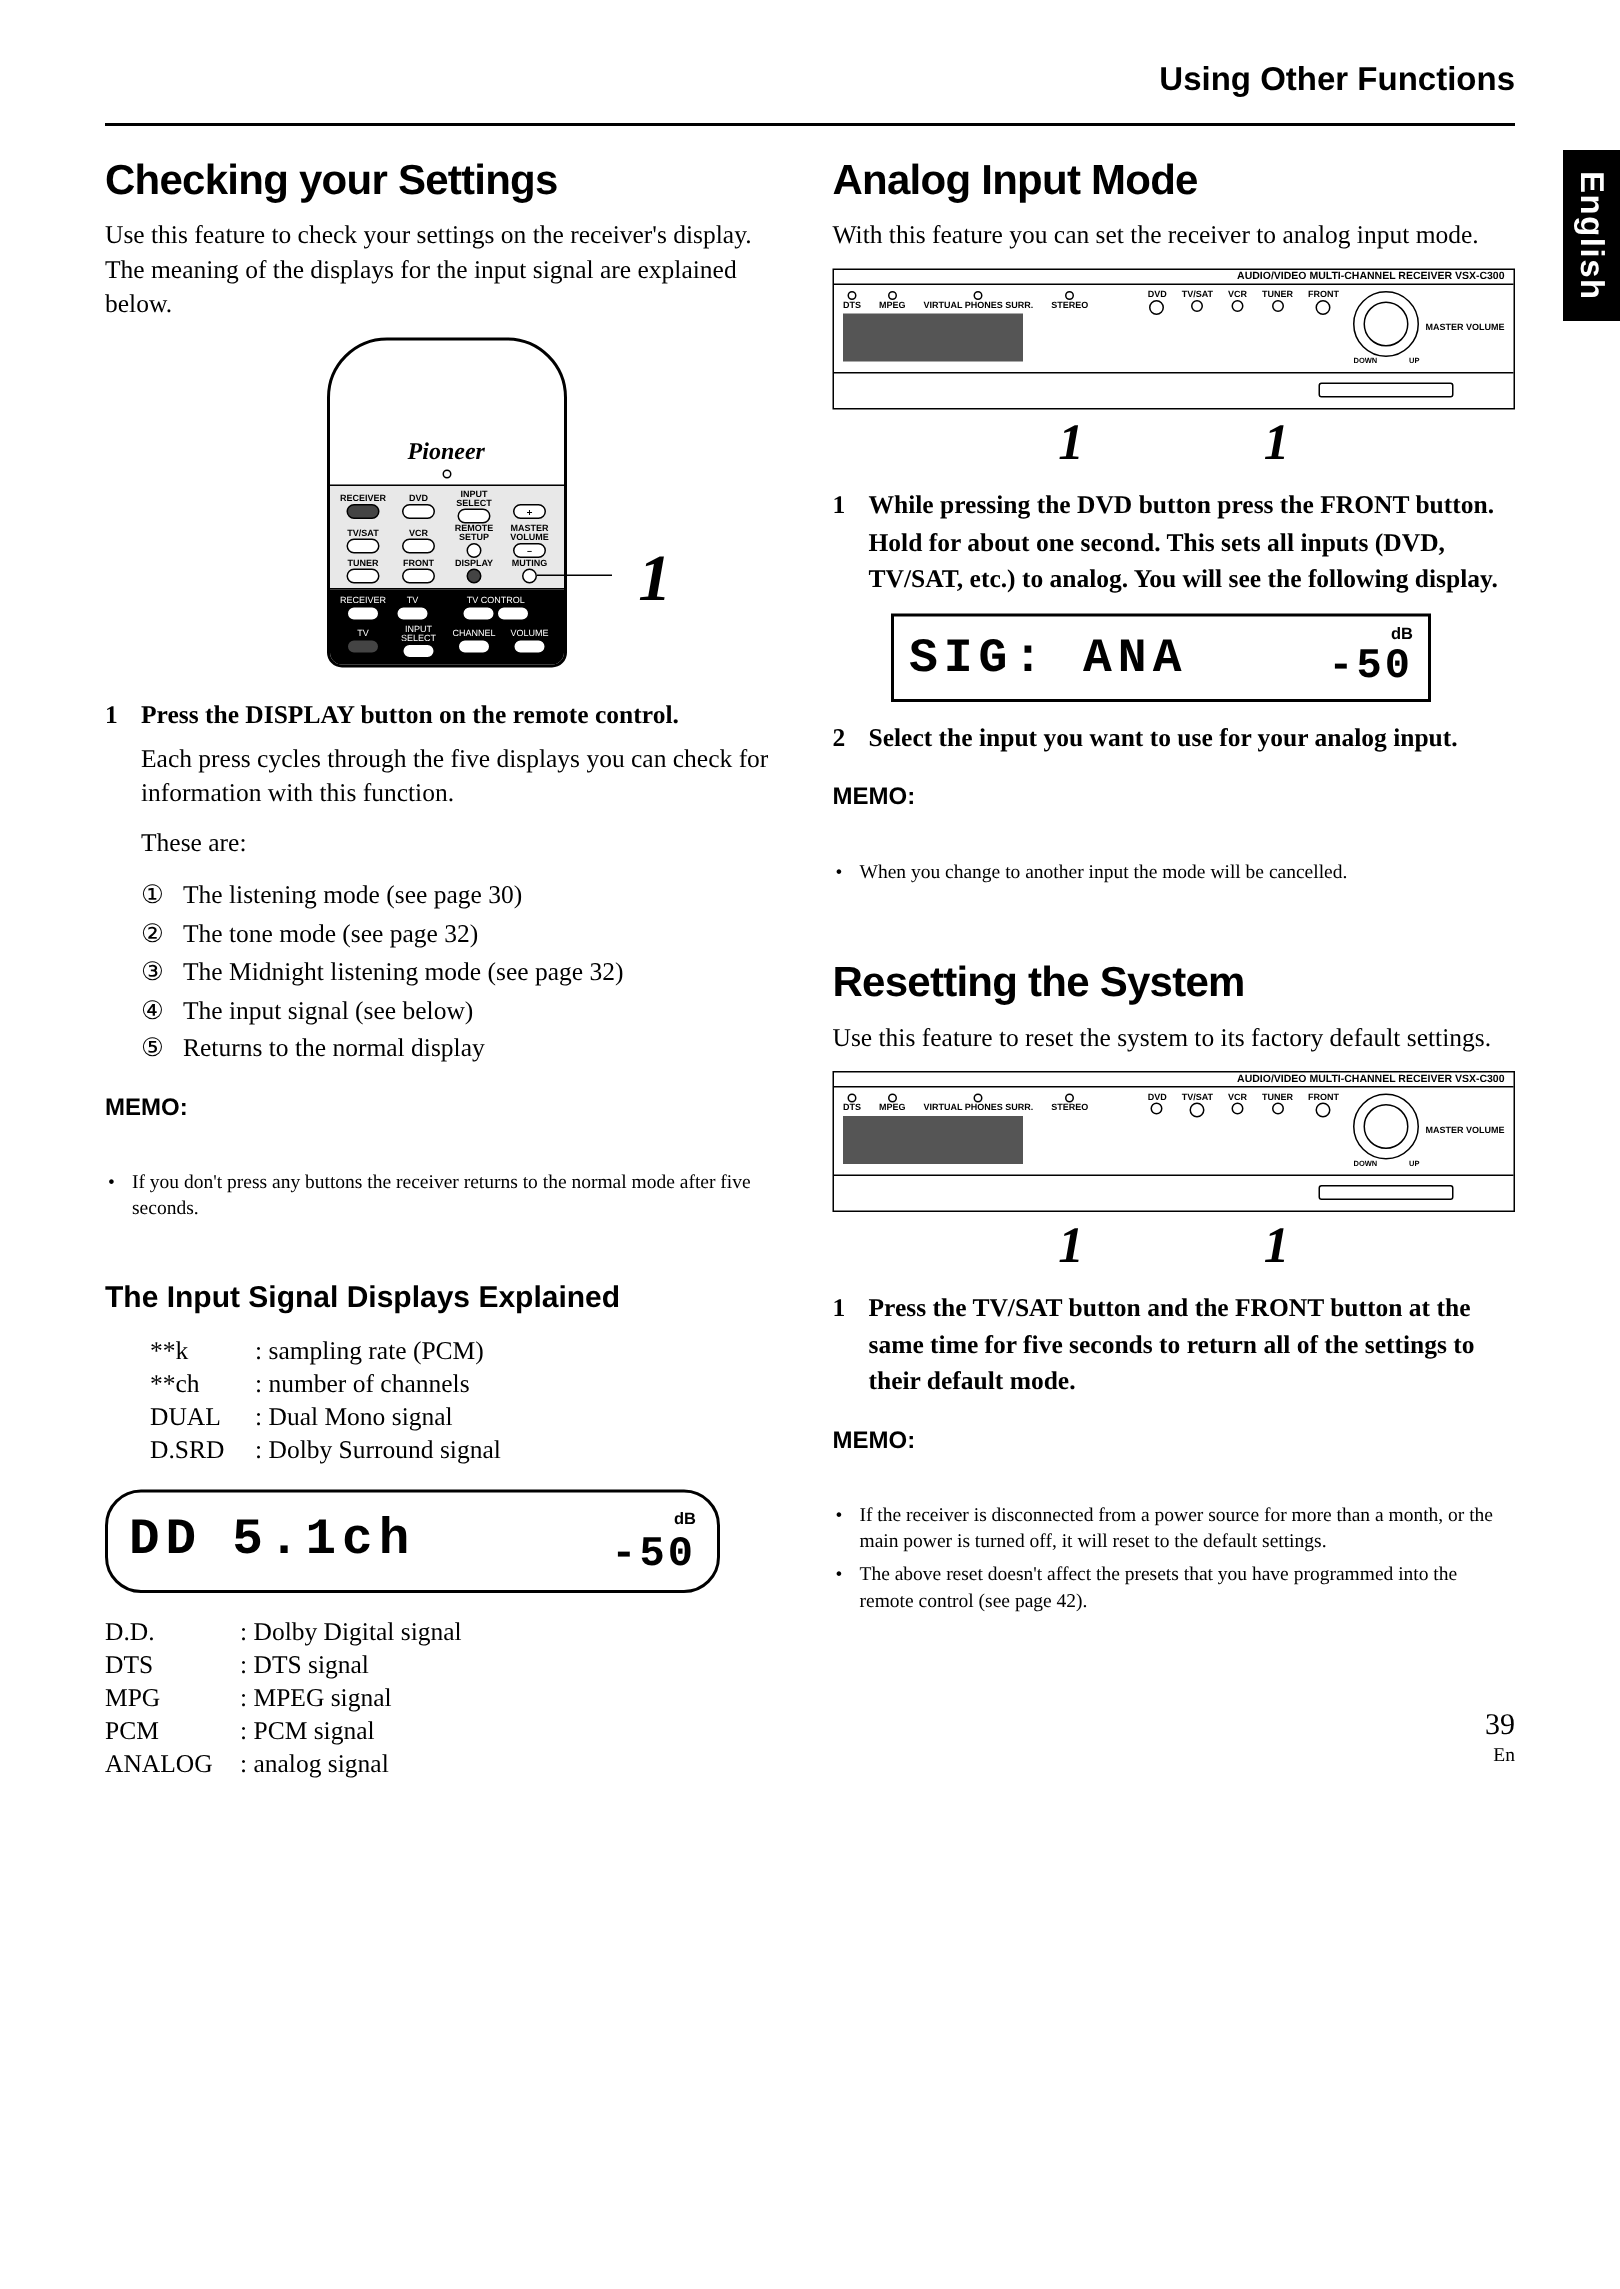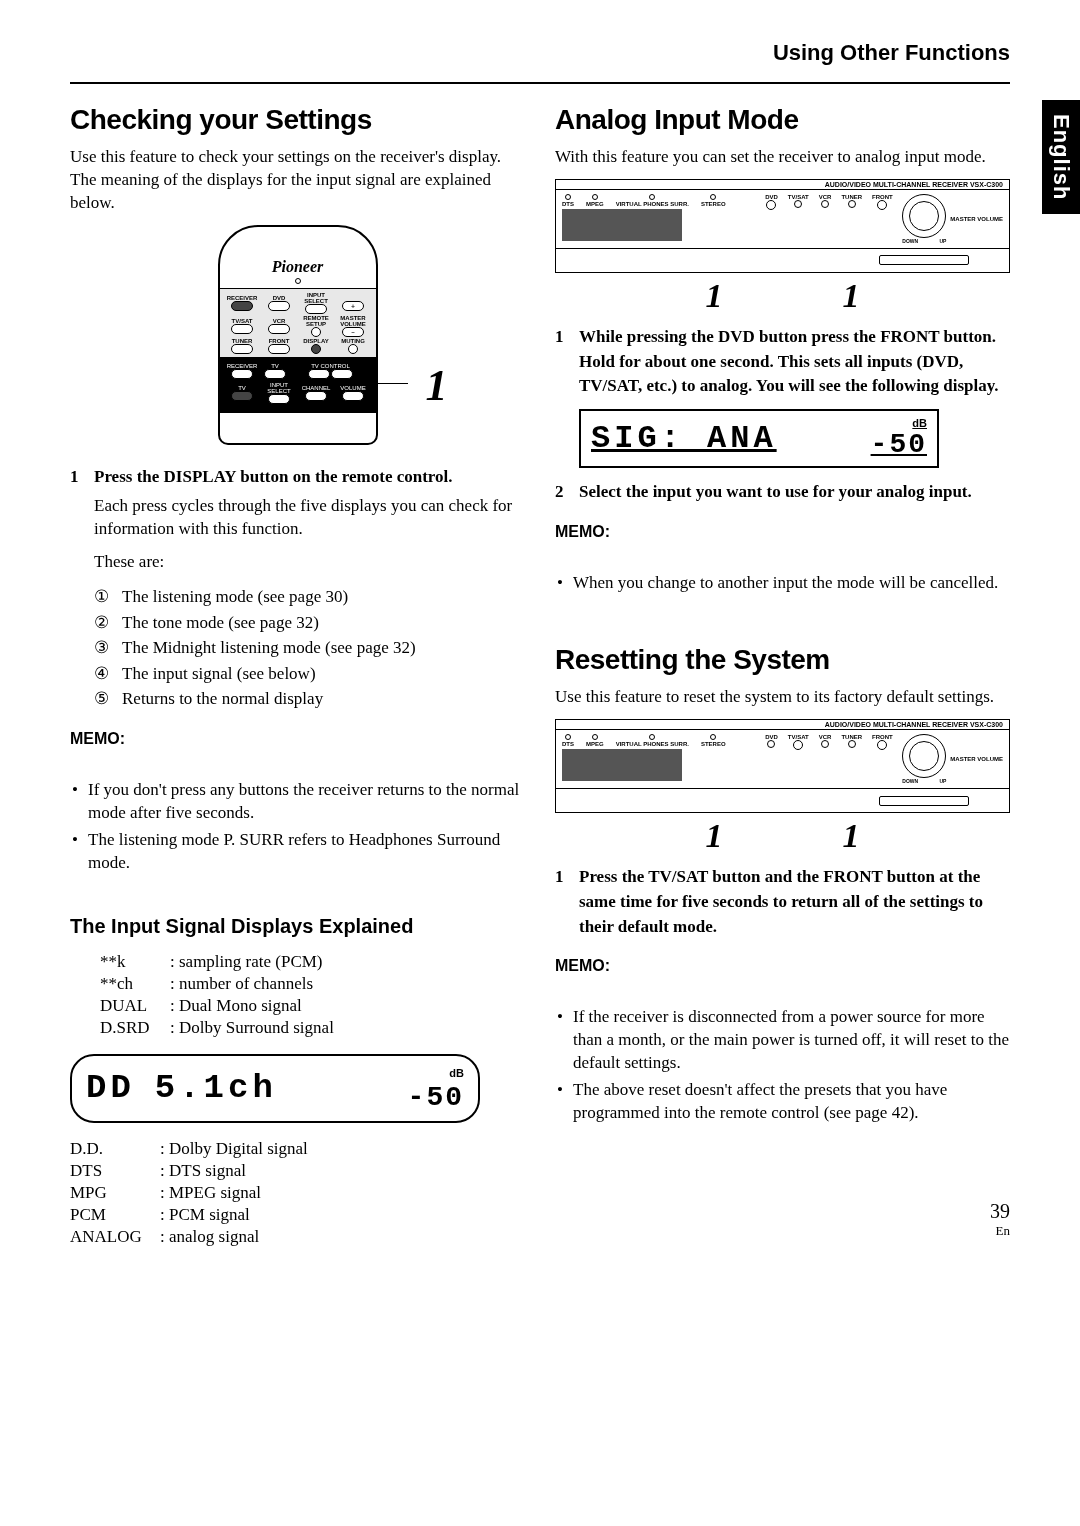--- a/index.html
+++ b/index.html
@@ -61,21 +61,21 @@
   p.step .txt { flex: 1; font-weight: bold; }
   .memo-label {
     font-family: Arial, Helvetica, sans-serif;
     font-weight: bold;
     font-size: 16px;
     margin-top: 18px;
     margin-bottom: 4px;
   }
   ul.memo {
     list-style: none;
-    font-size: 17px;
+    font-size: 13px;
     line-height: 1.35;
     margin-top: 31px;
   }
   ul.memo li {
     position: relative;
     padding-left: 18px;
     margin-bottom: 4px;
   }
   ul.memo li::before {
     content: "•";
@@ -95,21 +95,21 @@
     margin: 10px auto 20px;
     position: relative;
   }
   .remote-body {
     width: 160px;
     height: 220px;
     border: 2px solid #000;
     border-radius: 40px 40px 10px 10px;
     margin: 0 auto;
     position: relative;
-    padding-top: 31px;
+    padding-top: 66px;
     overflow: hidden;
   }
   .remote-brand {
     text-align: center;
     font-family: cursive;
     font-style: italic;
     font-size: 16px;
     font-weight: bold;
   }
   .remote-led {
@@ -388,21 +388,20 @@
         </li>
       <li>
           <span class="cnum">⑤</span>
           <span>Returns to the normal display</span>
         </li>
     </ul>
 
     <div class="memo-label">MEMO:</div>
     <ul class="memo">
       <li>If you don't press any buttons the receiver returns to the normal mode after five seconds.</li>
-      <li>The listening mode P. SURR refers to Headphones Surround mode.</li>
     </ul>
 
     <h2 class="subheading">The Input Signal Displays Explained</h2>
 
     <div class="sig-legend">
       <div class="sig-legend-row">
           <span class="k">**k</span>
           <span class="v">: sampling rate (PCM)</span>
         </div>
       <div class="sig-legend-row">
@@ -497,21 +496,21 @@
     <div class="rcv-callouts">
       <span>1</span>
       <span>1</span>
     </div>
 
     <p class="step">
       <span class="num">1</span>
       <span class="txt">While pressing the DVD button press the FRONT button. Hold for about one second. This sets all inputs (DVD, TV/SAT, etc.) to analog. You will see the following display.</span>
     </p>
 
-    <div class="sig-display" style="margin-left:24px;text-decoration:underline;">
+    <div class="sig-display" style="margin-left:39px;">
       <span class="sig-main">SIG: ANA</span>
       <span class="sig-db">
         <div class="sig-db-label">dB</div>
         <div class="sig-db-val">-50</div>
       </span>
     </div>
 
     <p class="step">
       <span class="num">2</span>
       <span class="txt">Select the input you want to use for your analog input.</span>

